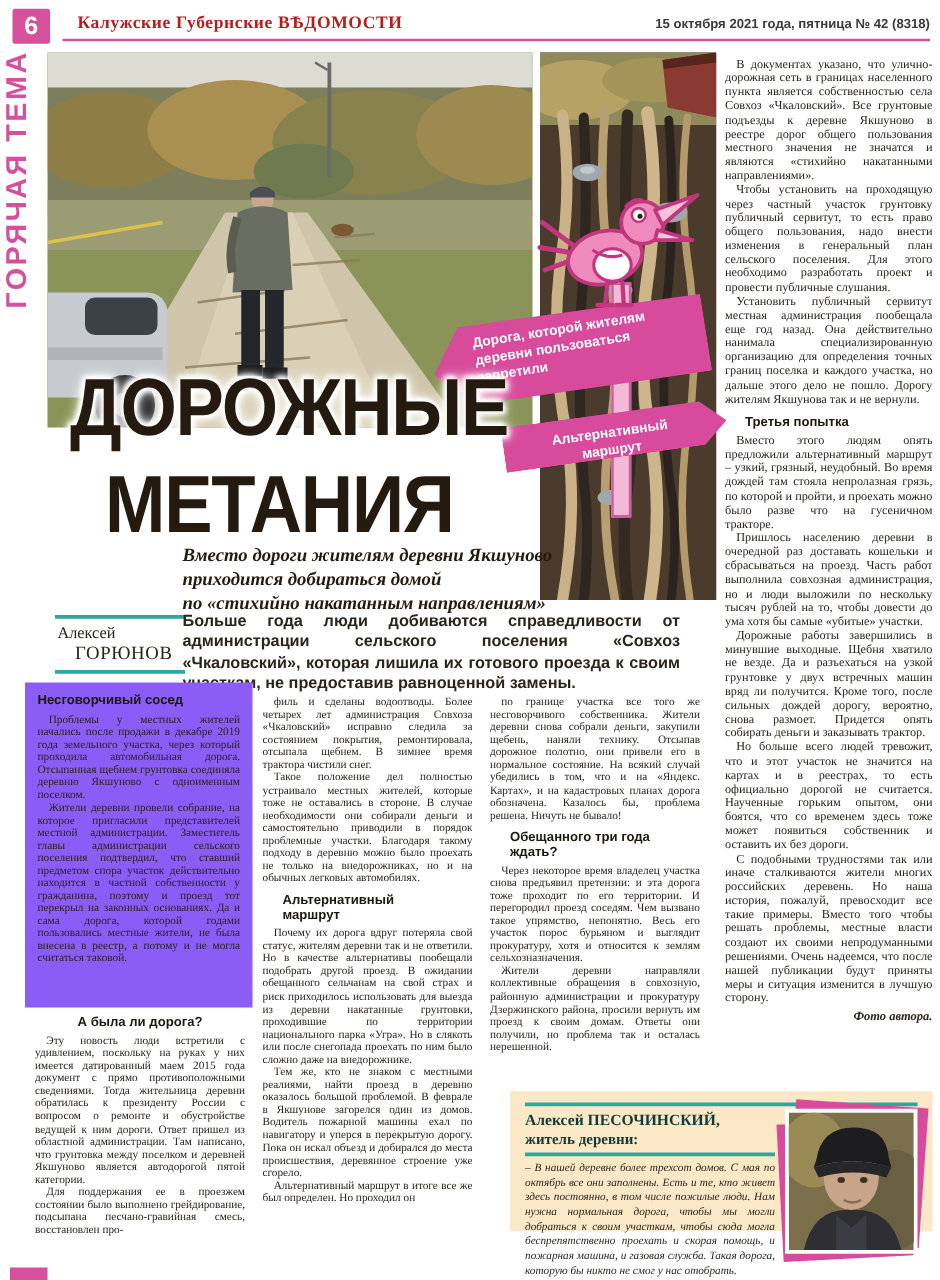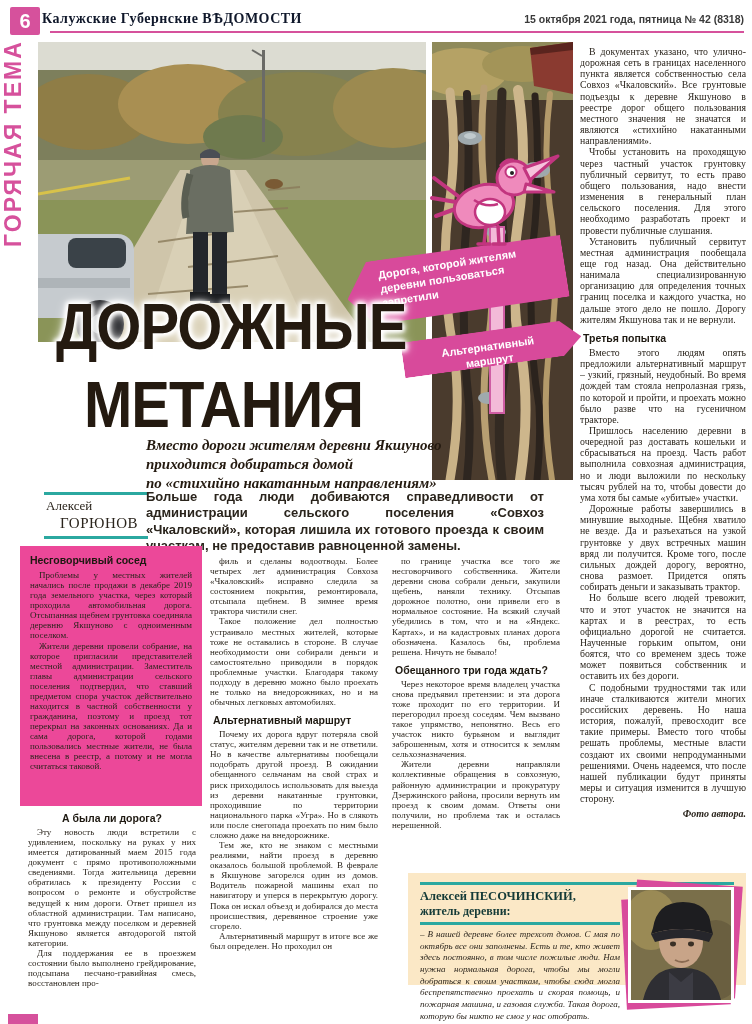--- a/index.html
+++ b/index.html
@@ -3,21 +3,21 @@
 <meta charset="utf-8">
 <style>
   html,body{margin:0;padding:0;}
   body{width:752px;height:1024px;position:relative;background:#ffffff;overflow:hidden;
        font-family:"Liberation Serif",serif;color:#2a241c;}
   .abs{position:absolute;}
 
   
   .pagenum{left:10px;top:7px;width:30px;height:28px;background:#d6519c;color:#fff;
            font:bold 20px/28px "Liberation Sans",sans-serif;text-align:center;border-radius:2px;}
-  .masthead{left:42px;top:11px;font:bold 14px "Liberation Serif",serif;color:#0f172a;letter-spacing:.5px;}
+  .masthead{left:62px;top:11px;font:bold 14px "Liberation Serif",serif;color:#b91c1c;letter-spacing:.5px;}
   .issue{right:8px;top:13px;font:bold 10.5px "Liberation Sans",sans-serif;color:#3a3a3a;}
   .headrule{left:50px;top:31px;width:694px;height:2px;background:#d6519c;}
 
   .vlabel{left:0px;top:40px;height:300px;width:26px;writing-mode:vertical-rl;transform:rotate(180deg);
           font:bold 23px "Liberation Sans",sans-serif;color:#d6519c;letter-spacing:2px;text-align:right;}
 
   
   .photoL{left:38px;top:42px;width:388px;height:300px;overflow:hidden;background:#9c9c74;}
   .photoR{left:432px;top:42px;width:141px;height:438px;overflow:hidden;background:#4a3b2d;}
 
@@ -45,22 +45,22 @@
   .author{left:44px;top:490px;width:104px;}
   .author .rule{height:3px;background:#2ba8a0;margin:2px 0;}
   .author .fn{font:13px "Liberation Serif",serif;margin:3px 0 0 2px;}
   .author .ln{font:15px "Liberation Serif",serif;letter-spacing:.5px;margin:1px 0 4px 16px;}
   .lead{left:146px;top:489px;width:398px;font:bold 13px/1.25 "Liberation Sans",sans-serif;
         color:#2a241c;text-align:justify;}
 
   
   .col{overflow:hidden;}
   .col p{margin:0;text-indent:9px;text-align:justify;font:9px/1.12 "Liberation Serif",serif;}
-  .col h4{margin:7px 3px 3px;font:bold 10.5px "Liberation Sans",sans-serif;color:#1d1810;}
-  .c1box{left:20px;top:546px;width:182px;height:260px;background:#ec4899;padding:8px 10px;box-sizing:border-box;}
+  .col h4{margin:7px 16px 3px;font:bold 10.5px "Liberation Sans",sans-serif;color:#1d1810;}
+  .c1box{left:20px;top:546px;width:182px;height:260px;background:#8b5cf6;padding:8px 10px;box-sizing:border-box;}
   .c1box h4{margin:0 0 4px;}
   .c1rest{left:28px;top:810px;width:168px;height:214px;}
   .c1rest h4{text-align:center;margin-top:2px;}
   .c2{left:210px;top:556px;width:168px;height:468px;}
   .c3{left:392px;top:556px;width:168px;height:306px;}
   .c4{left:580px;top:46px;width:166px;height:818px;}
   .c4 p{font-size:9.8px;line-height:1.14;}
   .credit{text-align:right;font:bold italic 10px "Liberation Serif",serif;margin-top:4px;}
 
   
@@ -224,21 +224,21 @@
     <p>филь и сделаны водоотводы. Более четырех лет администрация Совхоза «Чкаловский» исправно следила за состоянием покрытия, ремонтировала, отсыпала щебнем. В зимнее время трактора чистили снег.</p>
     <p>Такое положение дел полностью устраивало местных жителей, которые тоже не оставались в стороне. В случае необходимости они собирали деньги и самостоятельно приводили в порядок проблемные участки. Благодаря такому подходу в деревню можно было проехать не только на внедорожниках, но и на обычных легковых автомобилях.</p>
     <h4>Альтернативный маршрут</h4>
     <p>Почему их дорога вдруг потеряла свой статус, жителям деревни так и не ответили. Но в качестве альтернативы пообещали подобрать другой проезд. В ожидании обещанного сельчанам на свой страх и риск приходилось использовать для выезда из деревни накатанные грунтовки, проходившие по территории национального парка «Угра». Но в слякоть или после снегопада проехать по ним было сложно даже на внедорожнике.</p>
     <p>Тем же, кто не знаком с местными реалиями, найти проезд в деревню оказалось большой проблемой. В феврале в Якшунове загорелся один из домов. Водитель пожарной машины ехал по навигатору и уперся в перекрытую дорогу. Пока он искал объезд и добирался до места происшествия, деревянное строение уже сгорело.</p>
     <p>Альтернативный маршрут в итоге все же был определен. Но проходил он</p>
   </div>
 <div class="abs col c3">
     <p>по границе участка все того же несговорчивого собственника. Жители деревни снова собрали деньги, закупили щебень, наняли технику. Отсыпав дорожное полотно, они привели его в нормальное состояние. На всякий случай убедились в том, что и на «Яндекс. Картах», и на кадастровых планах дорога обозначена. Казалось бы, проблема решена. Ничуть не бывало!</p>
     <h4>Обещанного три года ждать?</h4>
-    <p>Через некоторое время владелец участка снова предъявил претензии: и эта дорога тоже проходит по его территории. И перегородил проезд соседям. Чем вызвано такое упрямство, непонятно. Весь его участок никто бурьяном и выглядит заброшенным, хотя и относится к землям сельхозназначения.</p>
+    <p>Через некоторое время владелец участка снова предъявил претензии: и эта дорога тоже проходит по его территории. И перегородил проезд соседям. Чем вызвано такое упрямство, непонятно. Весь его участок порос бурьяном и выглядит прокуратуру, хотя и относится к землям сельхозназначения.</p>
     <p>Жители деревни направляли коллективные обращения в совхозную, районную администрации и прокуратуру Дзержинского района, просили вернуть им проезд к своим домам. Ответы они получили, но проблема так и осталась нерешенной.</p>
   </div>
 <div class="abs col c4">
   <div>
       <p>В документах указано, что улично-дорожная сеть в границах населенного пункта является собственностью села Совхоз «Чкаловский». Все грунтовые подъезды к деревне Якшуново в реестре дорог общего пользования местного значения не значатся и являются «стихийно накатанными направлениями».</p>
       <p>Чтобы установить на проходящую через частный участок грунтовку публичный сервитут, то есть право общего пользования, надо внести изменения в генеральный план сельского поселения. Для этого необходимо разработать проект и провести публичные слушания.</p>
       <p>Установить публичный сервитут местная администрация пообещала еще год назад. Она действительно нанимала специализированную организацию для определения точных границ поселка и каждого участка, но дальше этого дело не пошло. Дорогу жителям Якшунова так и не вернули.</p>
       <h4>Третья попытка</h4>
       <p>Вместо этого людям опять предложили альтернативный маршрут – узкий, грязный, неудобный. Во время дождей там стояла непролазная грязь, по которой и пройти, и проехать можно было разве что на гусеничном тракторе.</p>
       <p>Пришлось населению деревни в очередной раз доставать кошельки и сбрасываться на проезд. Часть работ выполнила совхозная администрация, но и люди выложили по нескольку тысяч рублей на то, чтобы довести до ума хотя бы самые «убитые» участки.</p>

